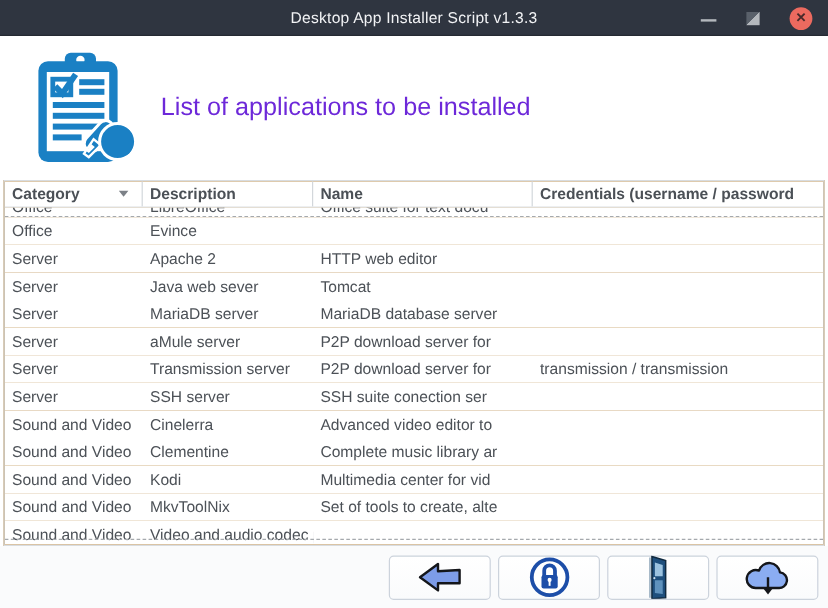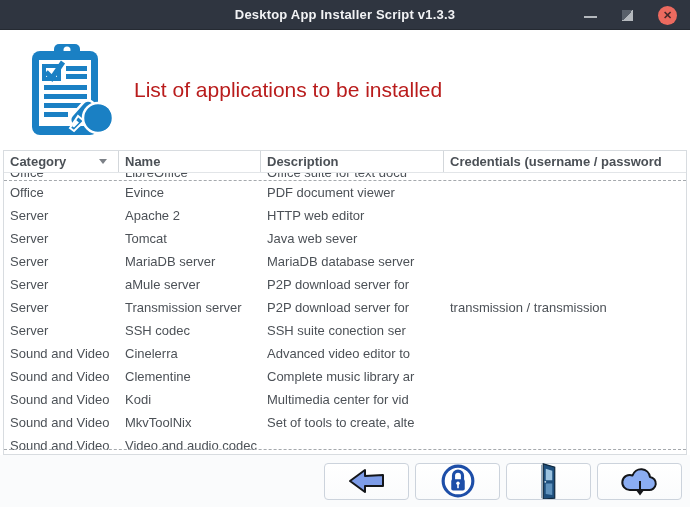--- a/index.html
+++ b/index.html
@@ -7,34 +7,34 @@
   body { font-family: "Liberation Sans", sans-serif; background: #ffffff; }
 
   .window { position: relative; width: 690px; height: 507px; background: #ffffff; }
 
   
   .titlebar {
     position: relative; height: 30px; background: #2f3540;
     display: flex; align-items: center; justify-content: center;
     border-bottom: 1px solid #252a32;
   }
-  .titlebar .title { color: #f2f3f5; font-size: 13px; font-weight: bold; letter-spacing: .2px; }
+  .titlebar .title { color: #f2f3f5; font-size: 13px; font-weight: normal; letter-spacing: .2px; }
   .win-controls { position: absolute; right: 13px; top: 0; height: 30px; display: flex; align-items: center; gap: 25px; }
   .btn-min { width: 13px; height: 2px; background: #b4b8bd; margin-top: 3px; cursor: default; }
   .btn-restore { width: 11px; height: 11px; background: linear-gradient(135deg, #59606a 0 50%, #b4b8bd 50% 100%); cursor: default; }
   .btn-close {
     width: 19px; height: 19px; border-radius: 50%; background: #ec6a5f;
     color: #47292a; font-size: 11px; font-weight: bold;
     display: flex; align-items: center; justify-content: center; line-height: 1; cursor: default;
   }
 
   
   .appheader { height: 120px; display: flex; align-items: center; background: #ffffff; }
   .appheader .bigicon { margin-left: 18px; flex: 0 0 auto; }
-  .appheader h1 { margin-left: 18px; font-size: 21px; font-weight: normal; color: #b91c1c; }
+  .appheader h1 { margin-left: 18px; font-size: 21px; font-weight: normal; color: #6d28d9; }
 
   
   .table {
     position: absolute; left: 3px; top: 150px; width: 684px; height: 305px;
     background: #a16207; border: 1px solid #d8dce0; overflow: hidden;
   }
   .thead {
     display: grid; grid-template-columns: 115px 142px 183px 1fr;
     height: 22px; border-bottom: 1px solid #e2e5e8; background: #ffffff;
   }
@@ -109,53 +109,52 @@
     <h1>List of applications to be installed</h1>
   </div>
 
   <div class="table">
     <div class="thead">
       <div class="th">
         <span>Category</span>
         <span class="sort-arrow"></span>
       </div>
       <div class="th">
+        <span>Description</span>
+      </div>
+      <div class="th">
         <span>Name</span>
-      </div>
-      <div class="th">
-        <span>Description</span>
       </div>
       <div class="th">
         <span>Credentials (username / password</span>
       </div>
     </div>
     <div class="tbody">
 
       <div class="trow partial-top">
     <div class="cell">Office</div>
     <div class="cell">LibreOffice</div>
     <div class="cell">Office suite for text docu</div>
     <div class="cell"></div>
   </div>
         <div class="trow">
     <div class="cell">Office</div>
     <div class="cell">Evince</div>
-    <div class="cell">PDF document viewer</div>
     <div class="cell"></div>
   </div>
         <div class="trow">
     <div class="cell">Server</div>
     <div class="cell">Apache 2</div>
     <div class="cell">HTTP web editor</div>
     <div class="cell"></div>
   </div>
         <div class="trow">
     <div class="cell">Server</div>
+    <div class="cell">Java web sever</div>
     <div class="cell">Tomcat</div>
-    <div class="cell">Java web sever</div>
     <div class="cell"></div>
   </div>
         <div class="trow">
     <div class="cell">Server</div>
     <div class="cell">MariaDB server</div>
     <div class="cell">MariaDB database server</div>
     <div class="cell"></div>
   </div>
         <div class="trow">
     <div class="cell">Server</div>
@@ -163,21 +162,21 @@
     <div class="cell">P2P download server for</div>
   </div>
         <div class="trow">
     <div class="cell">Server</div>
     <div class="cell">Transmission server</div>
     <div class="cell">P2P download server for</div>
     <div class="cell">transmission / transmission</div>
   </div>
         <div class="trow">
     <div class="cell">Server</div>
-    <div class="cell">SSH codec</div>
+    <div class="cell">SSH server</div>
     <div class="cell">SSH suite conection ser</div>
     <div class="cell"></div>
   </div>
         <div class="trow">
     <div class="cell">Sound and Video</div>
     <div class="cell">Cinelerra</div>
     <div class="cell">Advanced video editor to</div>
     <div class="cell"></div>
   </div>
         <div class="trow">

